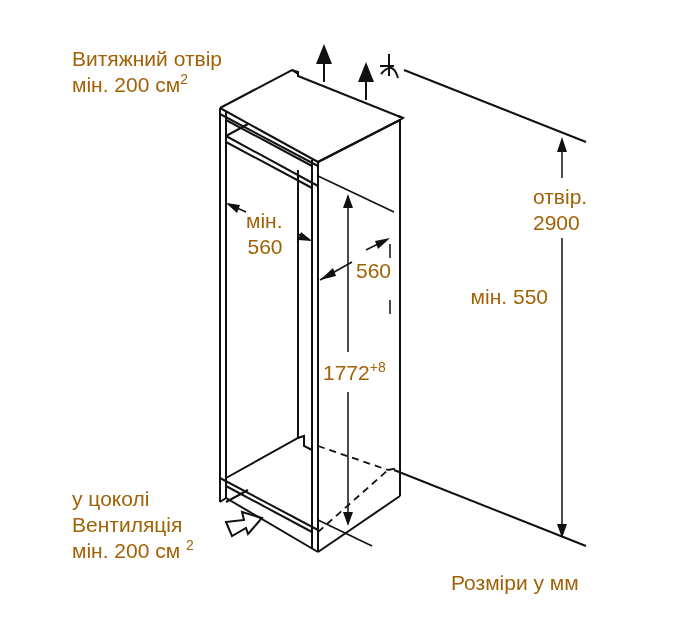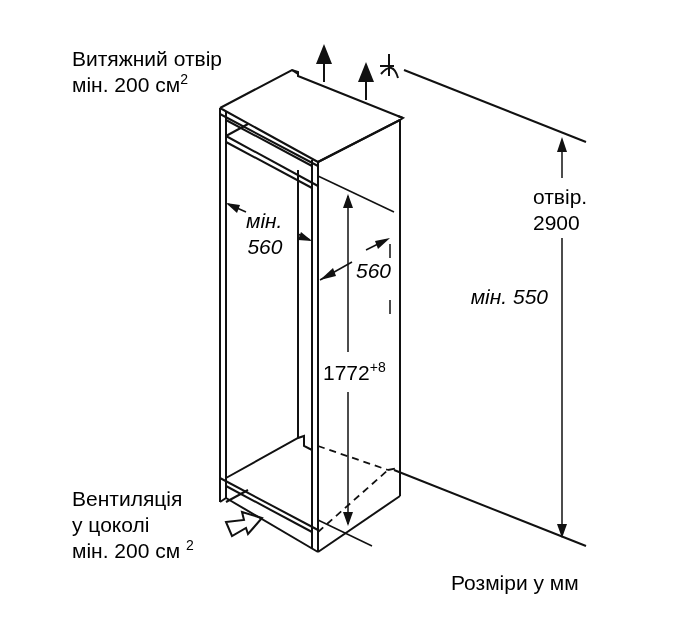--- a/index.html
+++ b/index.html
@@ -1,22 +1,22 @@
 <!DOCTYPE html>
 <html><head>
   <meta charset="utf-8">
   <style>
     html, body { margin: 0; padding: 0; background: #ffffff; }
     body { width: 680px; height: 630px; position: relative; overflow: hidden; font-family: "Liberation Sans", sans-serif; color: #111; }
     svg { position: absolute; left: 0; top: 0; }
     .ln { stroke: #111; stroke-width: 2; fill: none; stroke-linejoin: miter; }
     .thin { stroke: #111; stroke-width: 1.5; fill: none; }
     .dash { stroke: #111; stroke-width: 1.8; fill: none; stroke-dasharray: 7 5; }
-    .lbl { position: absolute; font-size: 21px; line-height: 26px; white-space: nowrap; color: #000000; }
-    .r { text-align: right; font-style: italic; }
+    .lbl { position: absolute; font-size: 21px; line-height: 26px; white-space: nowrap; color: #a16207; }
+    .r { text-align: right; }
     sup { font-size: 14px; vertical-align: 8px; line-height: 0; }
   </style>
 </head>
 <body>
 
 <svg width="680" height="630" viewBox="0 0 680 630">
 
   <g>
     <polyline class="ln" points="220,108 292,70 298,72 298,76 403,118 400,120 318,162 220,108"></polyline>
     <line class="ln" x1="292" y1="70" x2="298" y2="74"></line>
@@ -139,18 +139,18 @@
 <div class="lbl r" style="left:356px; top:258px; width:192px;">
   <div style="text-align:left;">560</div>
   <div>мін. 550</div>
 </div>
 
 <div class="lbl" style="left:323px; top:360px; background:#fff;text-align:right;">
   <span>1772</span><sup>+8</sup>
 </div>
 
 <div class="lbl" style="left:72px; top:486px;">
+  <div>у цоколі</div>
   <div>Вентиляція</div>
-  <div>у цоколі</div>
   <div><span>мін. 200 см</span> <sup>2</sup></div>
 </div>
 
 <div class="lbl" style="left:451px; top:570px;">Розміри у мм</div>
 
 </body></html>

